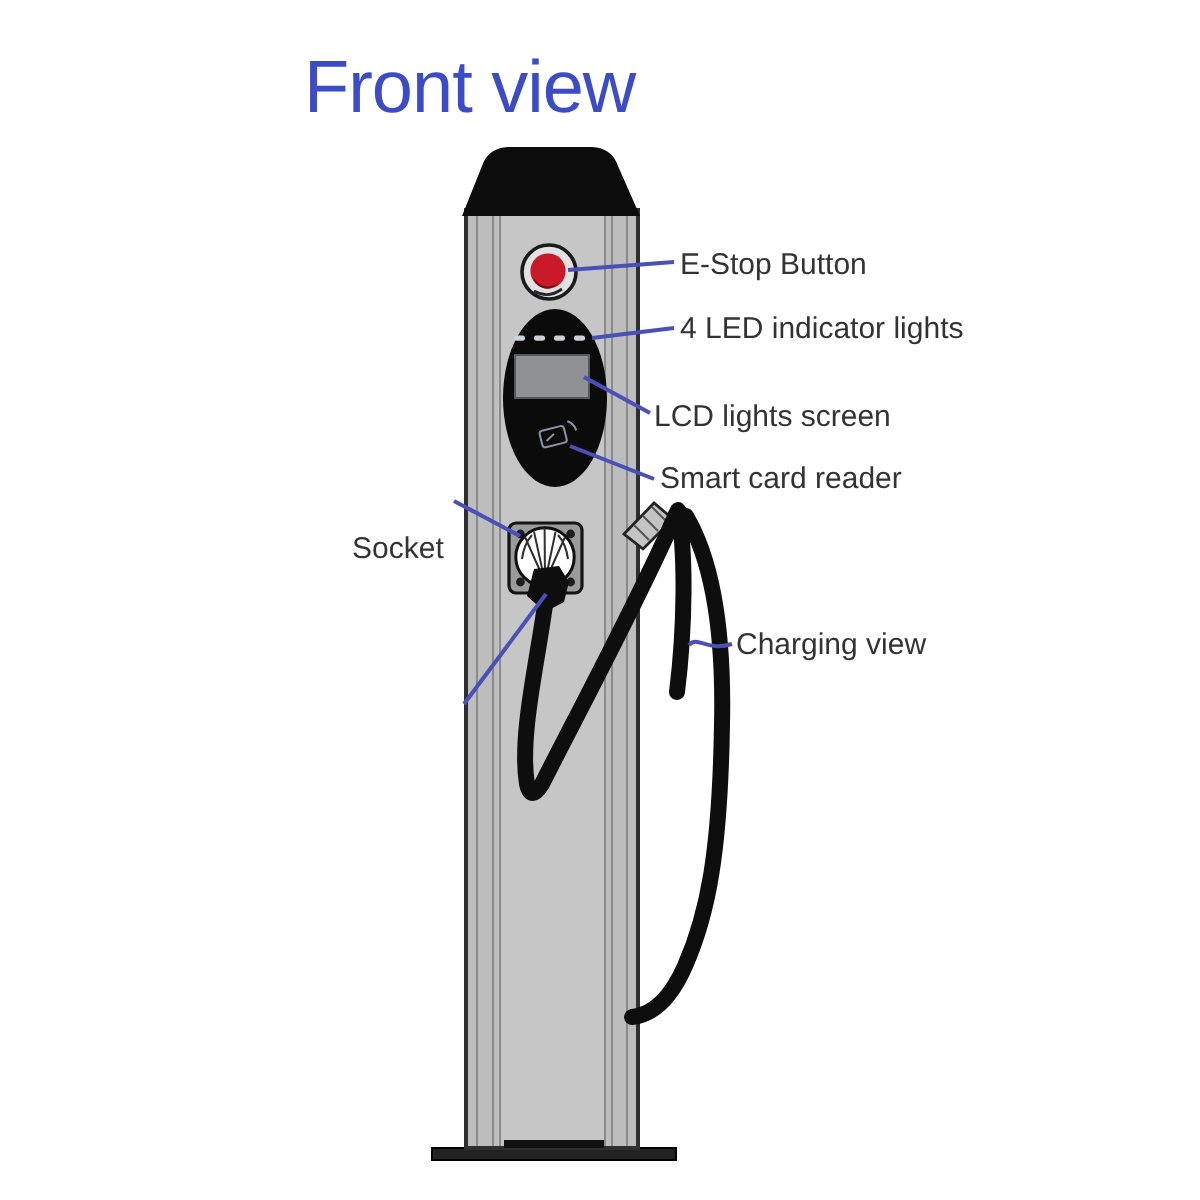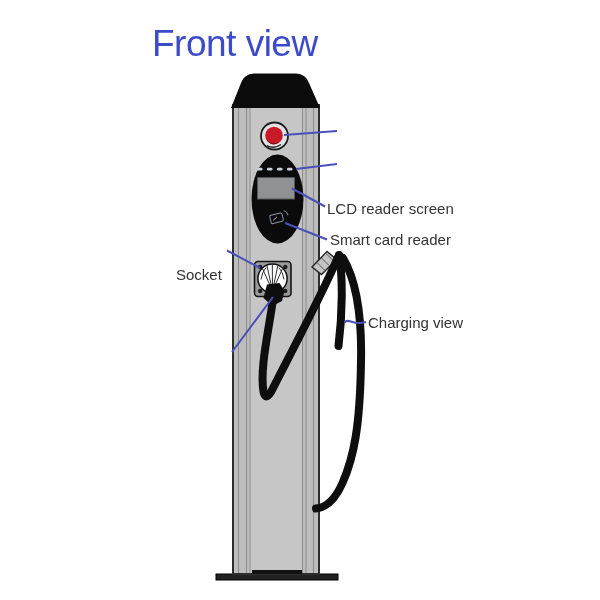--- a/index.html
+++ b/index.html
@@ -115,18 +115,20 @@
       <path d="M284,135 L337,131"></path>
       <path d="M296,169 L337,164"></path>
       <path d="M292,188.5 L325,206.5"></path>
       <path d="M285,223 L327,239.5"></path>
       <path d="M227,250.5 L260,268"></path>
       <path d="M232,352 L273,297"></path>
       <path d="M344.5,322.5 C349,317.5 353,326 366,322"></path>
     </g>
   </svg>
 
-  <div class="lbl lbl-lcd">LCD reader screen</div>
+  <div class="lbl lbl-e-stop">E-Stop Button</div>
+  <div class="lbl lbl-led">4 LED indicator lights</div>
+  <div class="lbl lbl-lcd">LCD lights screen</div>
   <div class="lbl lbl-smart">Smart card reader</div>
   <div class="lbl lbl-socket">Socket</div>
   <div class="lbl lbl-cable">Charging view</div>
 
 </div>
 
 </body></html>

